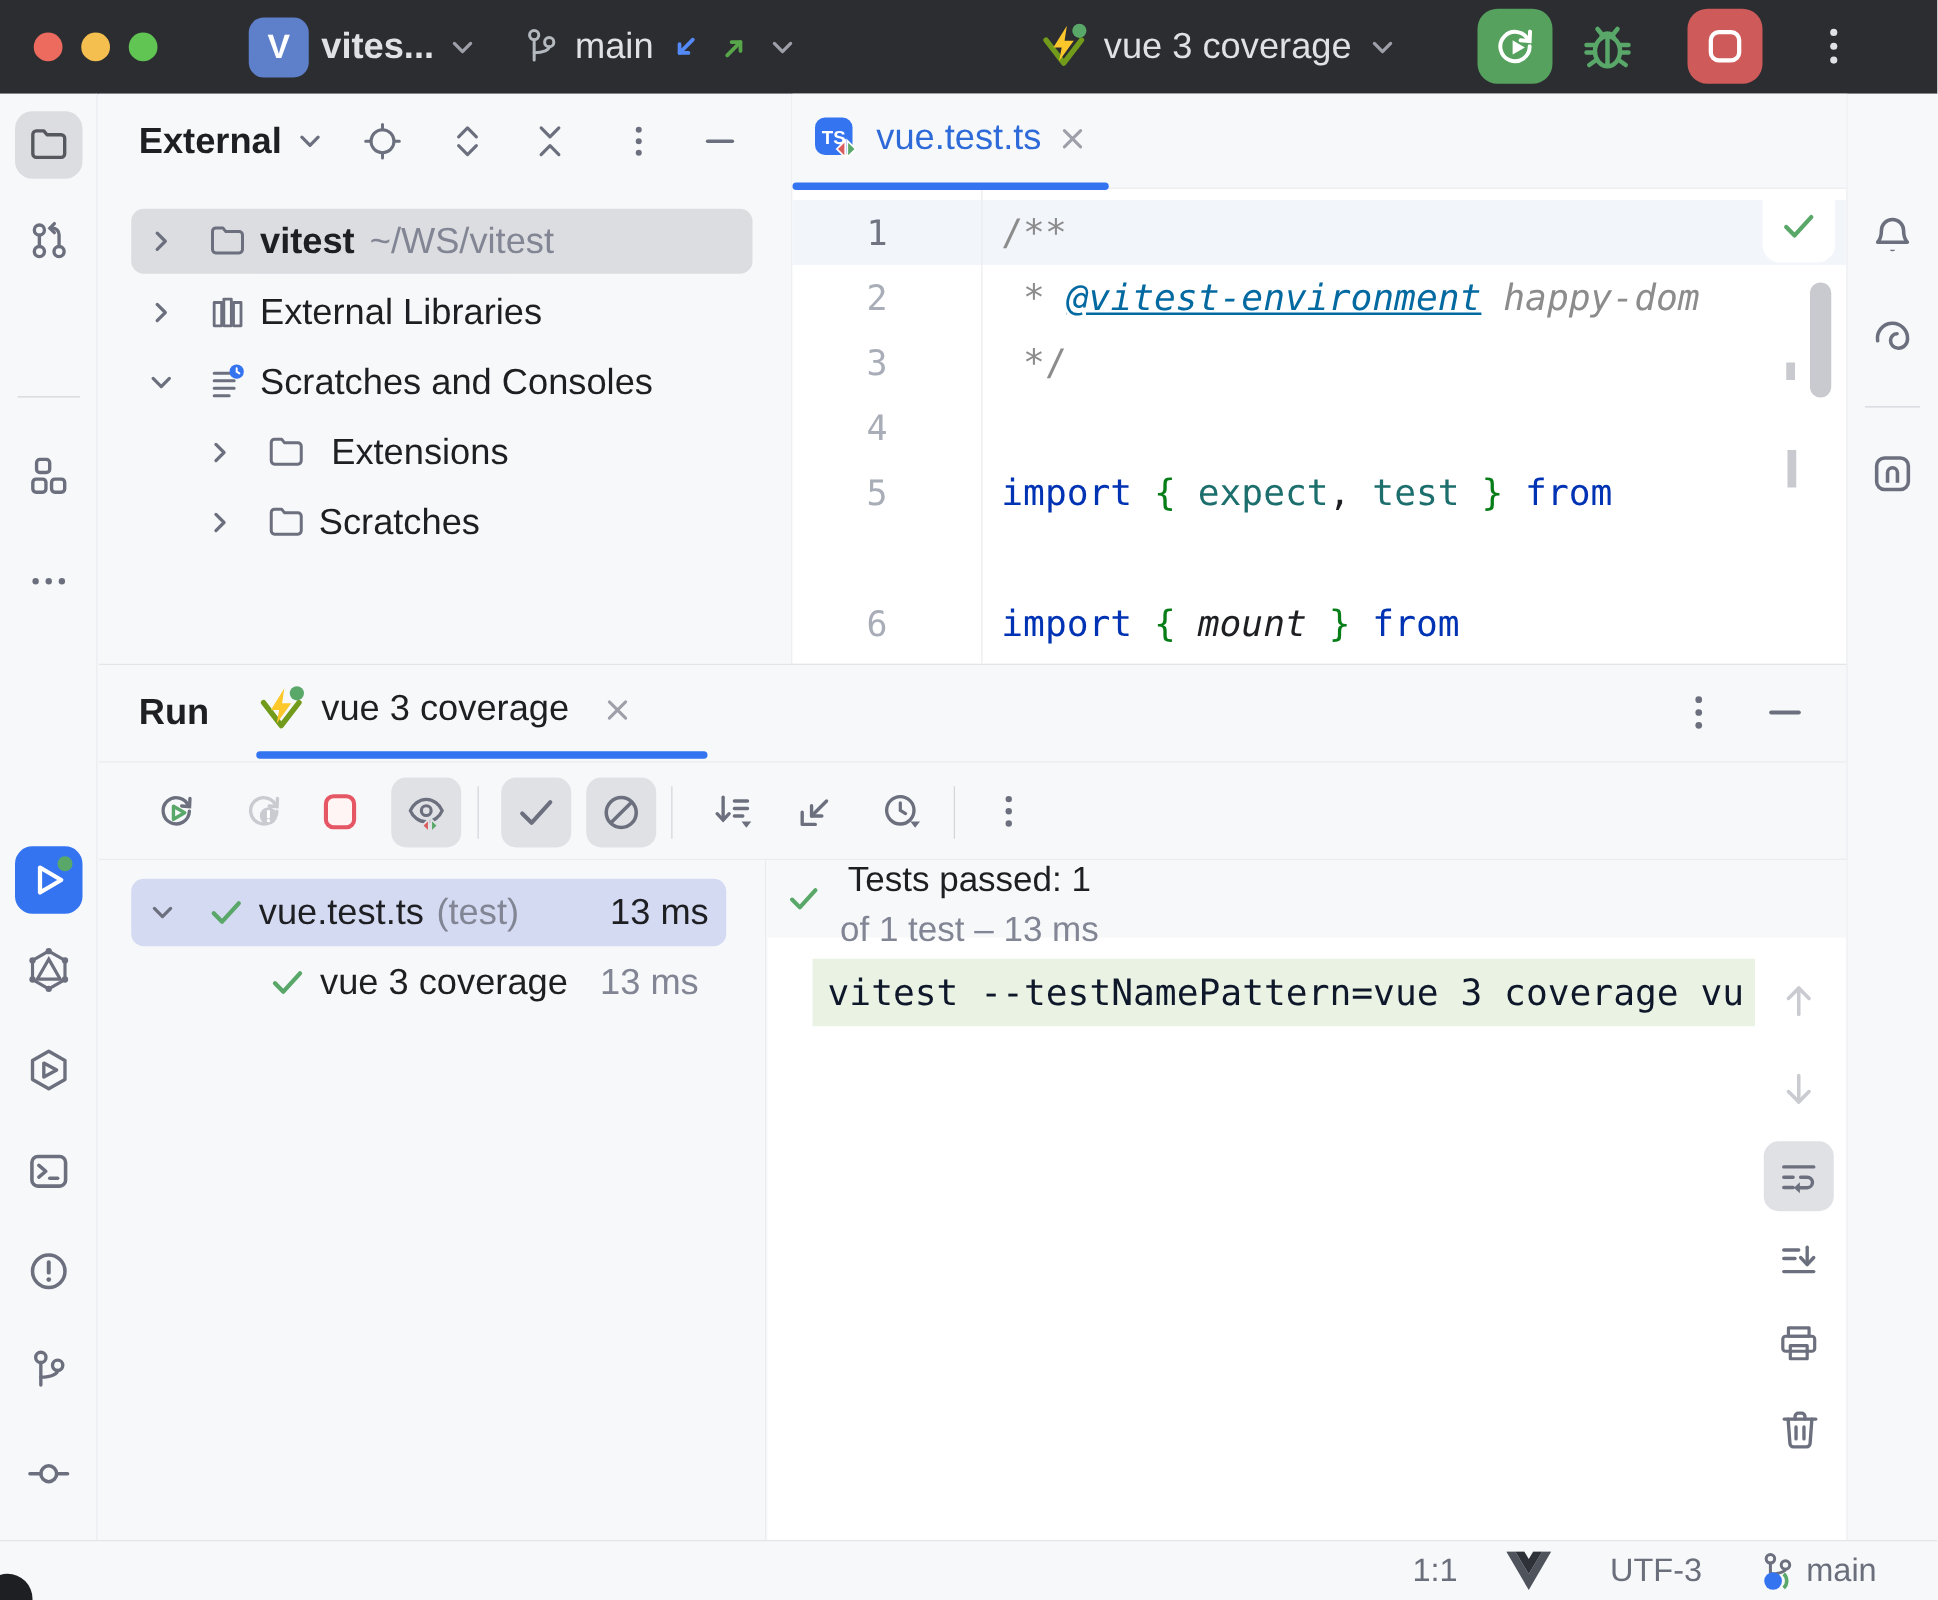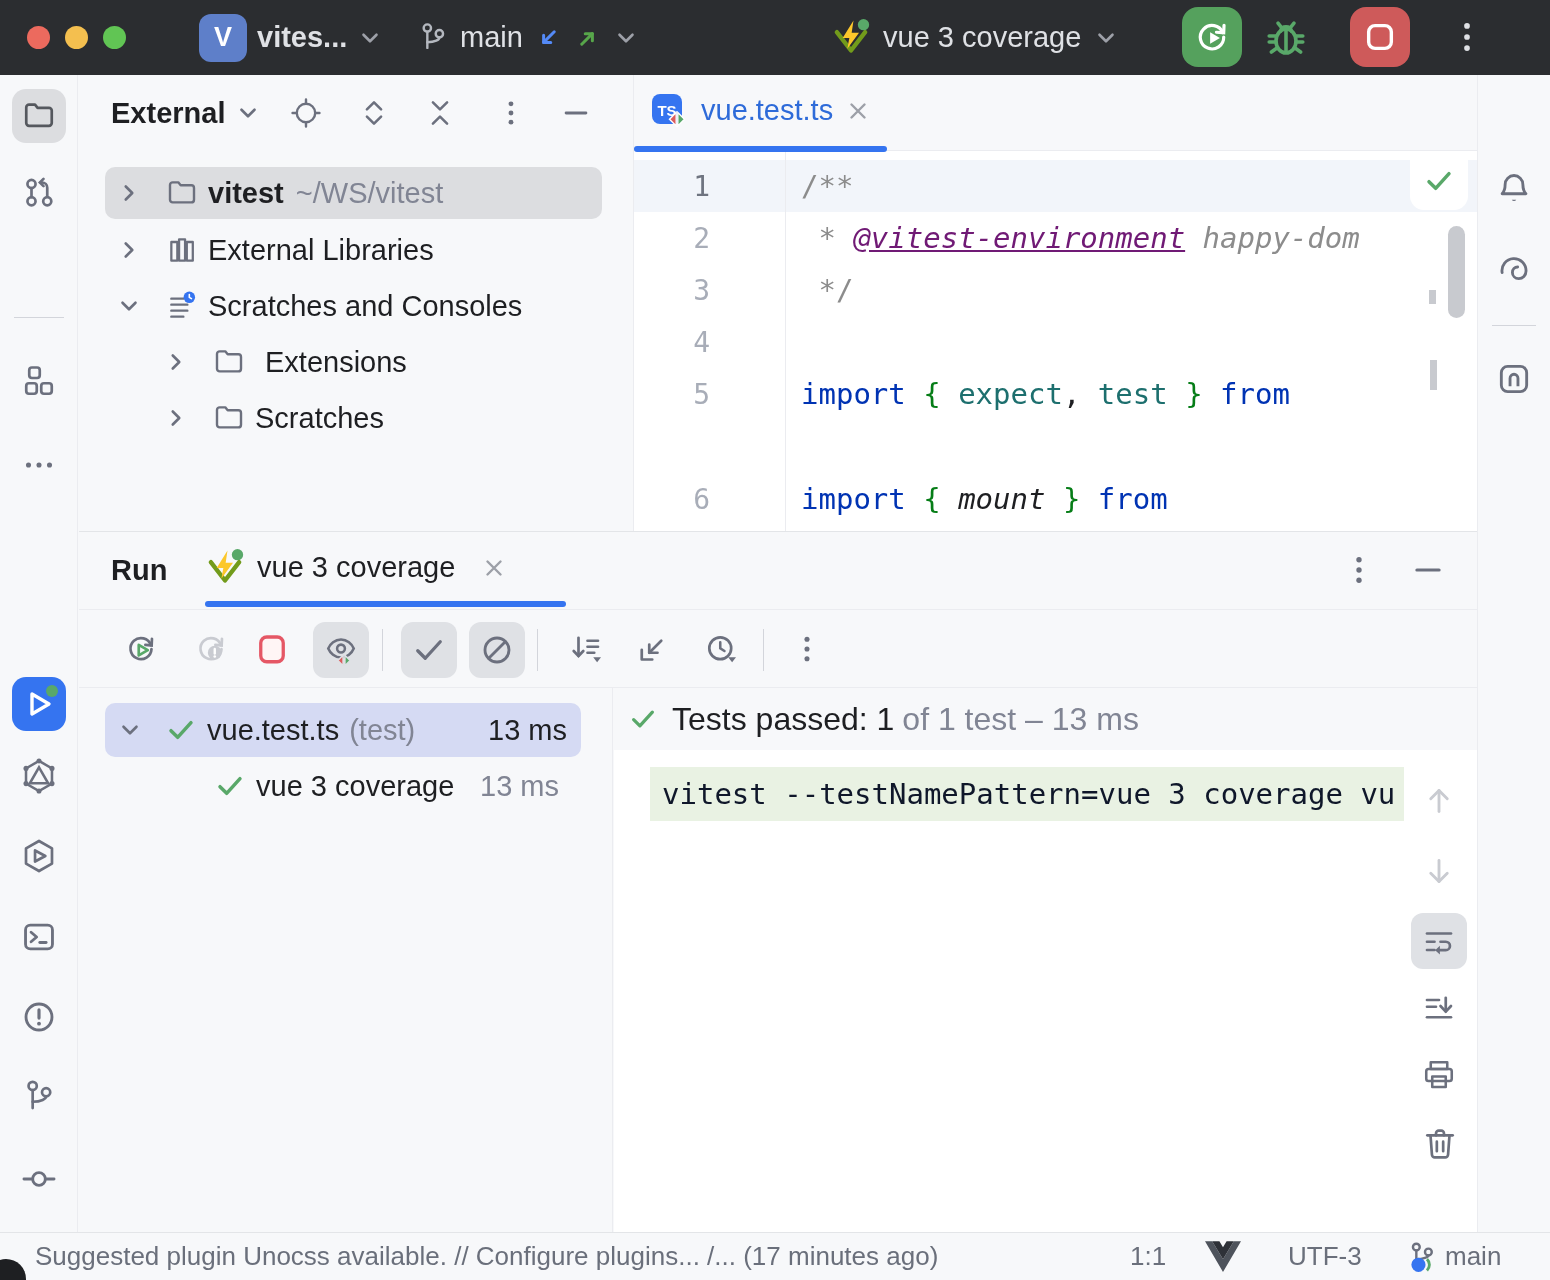--- a/index.html
+++ b/index.html
@@ -35,21 +35,21 @@
   .editor { position:absolute; left:634px; top:75px; width:843px; height:456px; background:#FFFFFF; }
   .tabstrip { position:absolute; left:0; top:0; width:843px; height:76px; background:#F7F8FA; border-bottom:1px solid #EBECF0; }
   .tab-underline { position:absolute; left:0; top:71px; width:253px; height:6px; background:#3574F0; border-radius:3px; }
   .tab-label { font-size:29px; color:#2E6BD9; }
   .code-row { position:absolute; left:167px; height:52px; display:flex; align-items:center; font-family:"DejaVu Sans Mono",monospace; font-size:29px; white-space:pre; color:#1E1F22; }
   .ln { position:absolute; left:0; width:76px; height:52px; display:flex; align-items:center; justify-content:flex-end; font-family:"DejaVu Sans Mono",monospace; font-size:28px; color:#A8ADB8; }
   .tk-kw { color:#0033B3; }
   .tk-str,.tk-brace { color:#067D17; }
   .tk-id { color:#1D6F6E; }
   .tk-cm { color:#8C8C8C; }
-  .tk-tag { color:#701a75; font-style:italic; text-decoration:underline; }
+  .tk-tag { color:#0369a1; font-style:italic; text-decoration:underline; }
   .tk-it { color:#8C8C8C; font-style:italic; }
   .tk-plain-it { color:#1E1F22; font-style:italic; }
 
   
   .runpanel { position:absolute; left:79px; top:531px; width:1398px; height:701px; background:#F7F8FA; border-top:1px solid #E3E5E8; }
   .run-header { position:absolute; left:0; top:0; width:1398px; height:78px; border-bottom:1px solid #EBECF0; }
   .run-toolbar { position:absolute; left:0; top:79px; width:1398px; height:77px; border-bottom:1px solid #EBECF0; }
   .tbar-icon { position:absolute; top:50%; transform:translateY(-50%); }
   .toggle-bg { position:absolute; top:11px; width:56px; height:56px; background:#DFE1E5; border-radius:12px; display:flex; align-items:center; justify-content:center; }
   .tbar-div { position:absolute; top:18px; width:1px; height:42px; background:#D3D5DB; }
@@ -572,21 +572,21 @@
         <span style="margin-left:10px;">vue 3 coverage</span>
         <span class="gray" style="margin-left:auto;margin-right:22px;">13 ms</span>
       </div>
     </div>
 
     <div class="run-console">
       <div class="abs" style="left:0;top:0;width:863px;height:62px;background:#F7F8FA;">
         <svg class="abs" style="left:14px;top:16px;" width="30" height="30" viewBox="0 0 24 24">
             <path d="M4.5 12.5l5 5L19.5 6.5" fill="none" stroke="#59A869" stroke-width="2.6" stroke-linecap="round" stroke-linejoin="round"></path>
           </svg>
-        <div class="abs flexc" style="left:58px;top:0;height:62px;font-size:32px;gap:8px;">
+        <div class="abs flexc" style="left:58px;top:0;height:62px;font-size:28px;gap:8px;flex-direction:column;">
           <span style="color:#1E1F22;">Tests passed: 1</span>
           <span class="gray">of 1 test – 13 ms</span>
         </div>
       </div>
       <div class="cmd-strip" style="left:36px;top:79px;width:754px;height:54px;">
         <span class="cmd-text" style="margin-left:12px;">vitest --testNamePattern=vue 3 coverage vu</span>
       </div>
 
       <div class="con-icon" style="top:95px;">
         <svg width="36" height="36" viewBox="0 0 24 24">
@@ -640,23 +640,20 @@
               <path d="M9.5 6.5V5.2A1.7 1.7 0 0 1 11.2 3.5h1.6a1.7 1.7 0 0 1 1.7 1.7v1.3"></path>
               <path d="M6 6.5l.9 12.2a1.8 1.8 0 0 0 1.8 1.8h6.6a1.8 1.8 0 0 0 1.8-1.8L18 6.5"></path>
               <path d="M10 10.5v6M14 10.5v6"></path>
             </g>
           </svg>
       </div>
     </div>
   </section>
 
   <footer class="statusbar">
-    <div class="sb-item" style="left:35px;">
-        <span>Suggested plugin Unocss available. // Configure plugins... /... (17 minutes ago)</span>
-      </div>
     <div class="sb-item" style="left:1130px;">
         <span>1:1</span>
       </div>
     <div class="sb-item" style="left:1205px;">
       <svg width="36" height="32" viewBox="0 0 24 21">
           <polygon points="0,0 4.8,0 12,12 19.2,0 24,0 12,20.5" fill="#4E535C"></polygon>
           <polygon points="4.8,0 9.6,0 12,4 14.4,0 19.2,0 12,12" fill="#2E3138"></polygon>
         </svg>
     </div>
     <div class="sb-item" style="left:1288px;">

